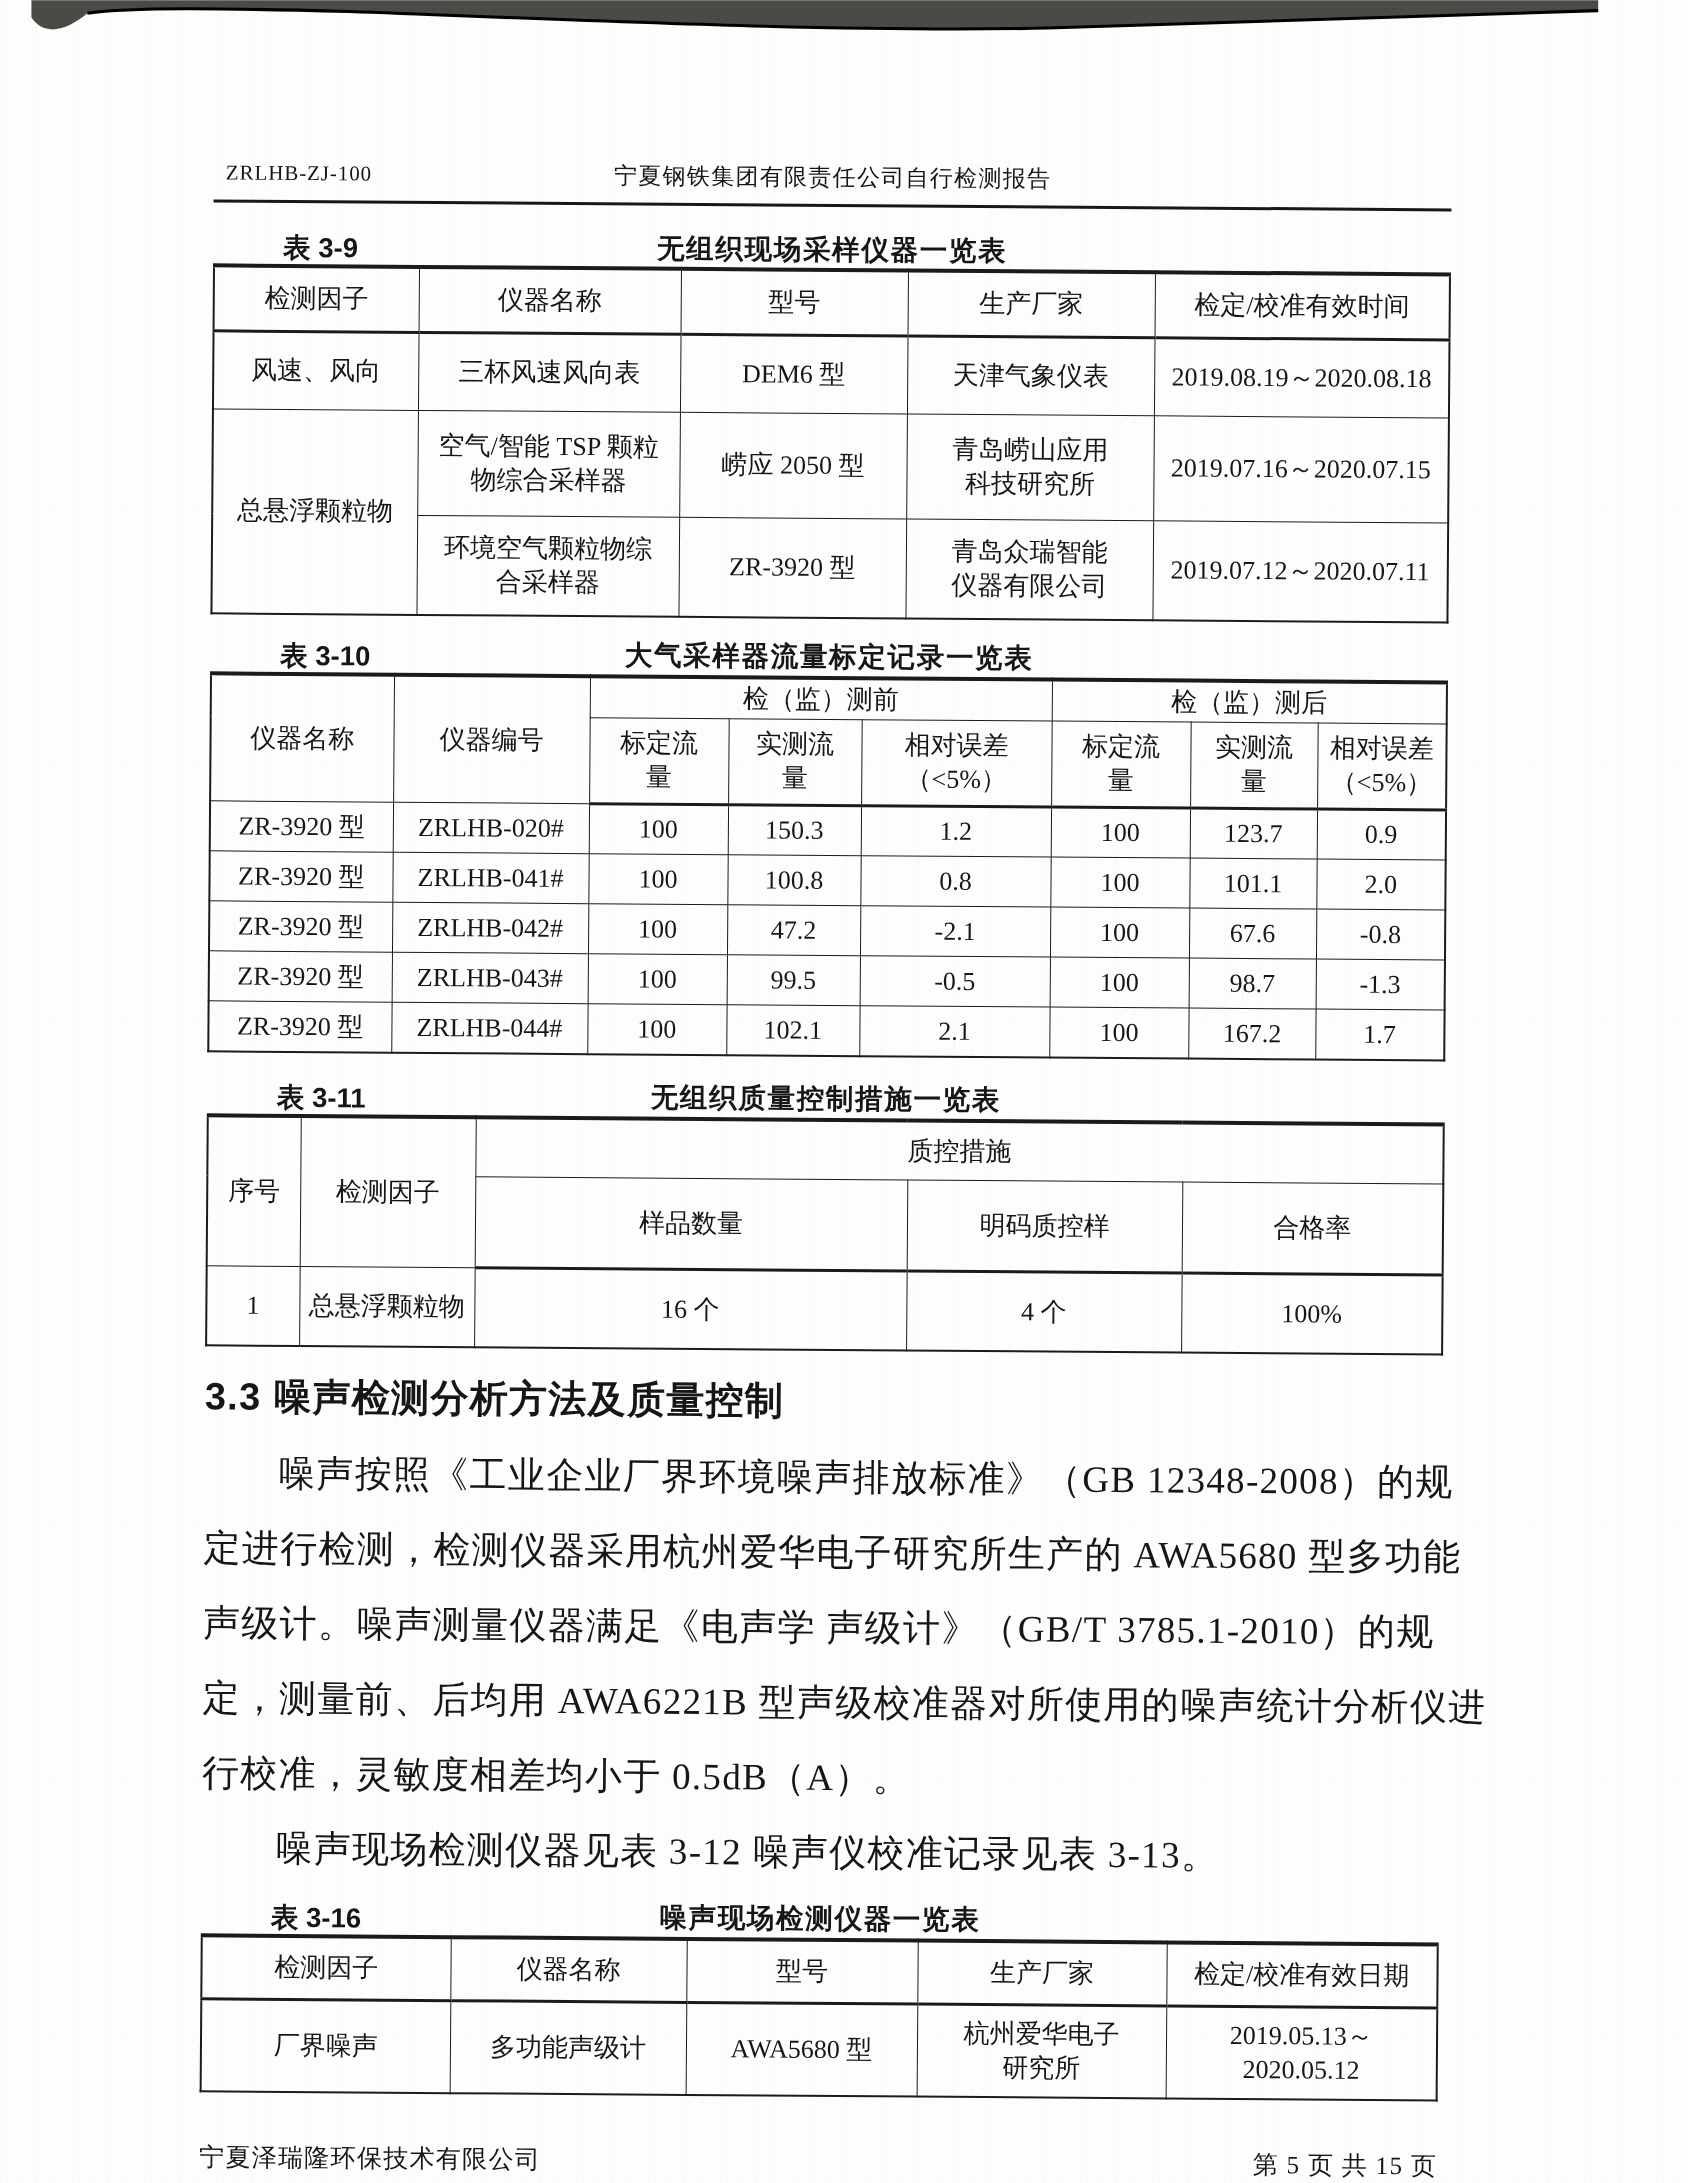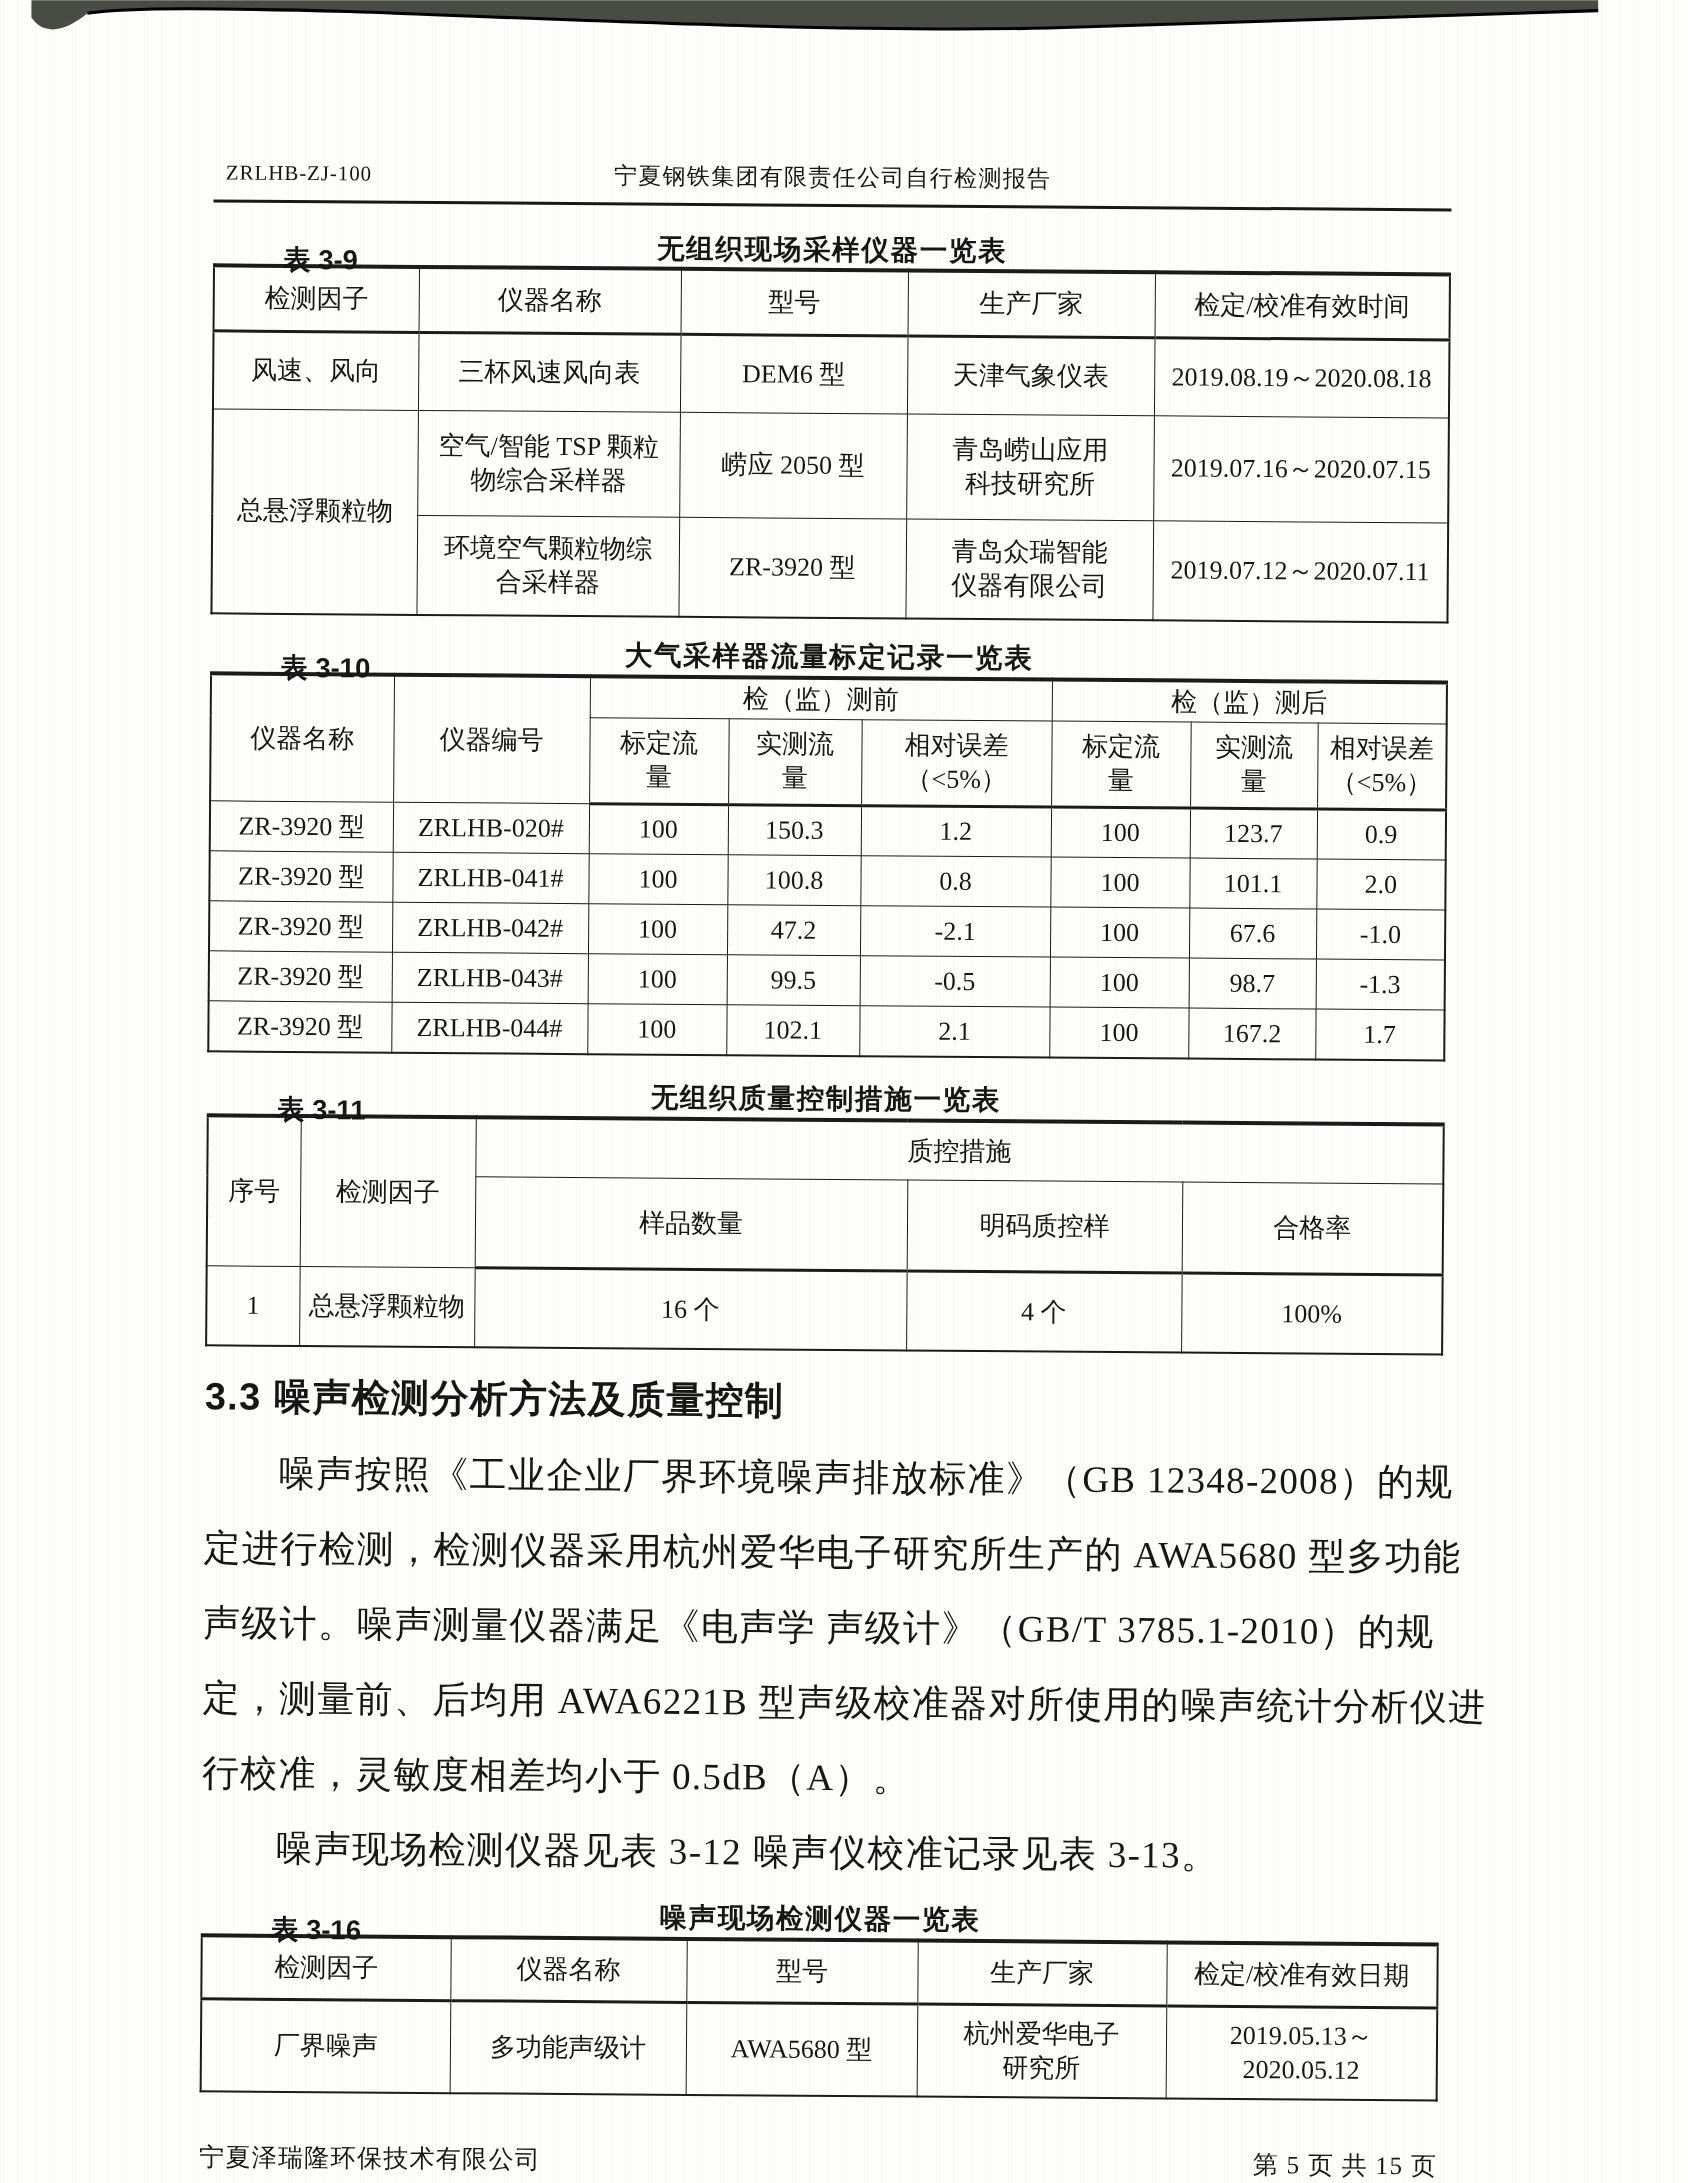--- a/index.html
+++ b/index.html
@@ -25,21 +25,21 @@
   .doc{padding:156px 237px 0 214px;}
 
   
   .hdr{position:relative;text-align:center;padding-bottom:11.4px;border-bottom:3.1px solid #181818;}
   .hdr .code{position:absolute;left:12.2px;top:2.6px;font-size:21px;letter-spacing:0.9px;}
   .hdr .htitle{font-size:23px;letter-spacing:1.3px;}
 
   
   .cap{position:relative;height:40px;text-align:center;
        font-family:"Liberation Sans",sans-serif;font-weight:bold;font-size:27.5px;}
-  .cap .lbl{position:absolute;left:70px;top:18px;}
+  .cap .lbl{position:absolute;left:70px;top:6px;}
   .cap .ttl{position:relative;top:3.5px;letter-spacing:1.7px;}
   .cap39{margin-top:21px;}
   .cap310{margin-top:16.6px;}
   .cap311{margin-top:21px;}
   .cap312{margin-top:7.9px;}
 
   
   table{width:100%;border-collapse:collapse;table-layout:fixed;
         font-size:26px;text-align:center;}
   td,th{border:1.7px solid var(--border);padding:2.6px 4.4px;vertical-align:middle;
@@ -188,21 +188,21 @@
             <td>2.0</td>
           </tr>
           <tr class="h114">
             <td>ZR-3920 型</td>
             <td>ZRLHB-042#</td>
             <td>100</td>
             <td>47.2</td>
             <td>-2.1</td>
             <td>100</td>
             <td>67.6</td>
-            <td>-1.0</td>
+            <td>-0.8</td>
           </tr>
           <tr class="h114">
             <td>ZR-3920 型</td>
             <td>ZRLHB-043#</td>
             <td>100</td>
             <td>99.5</td>
             <td>-0.5</td>
             <td>100</td>
             <td>98.7</td>
             <td>-1.3</td>

